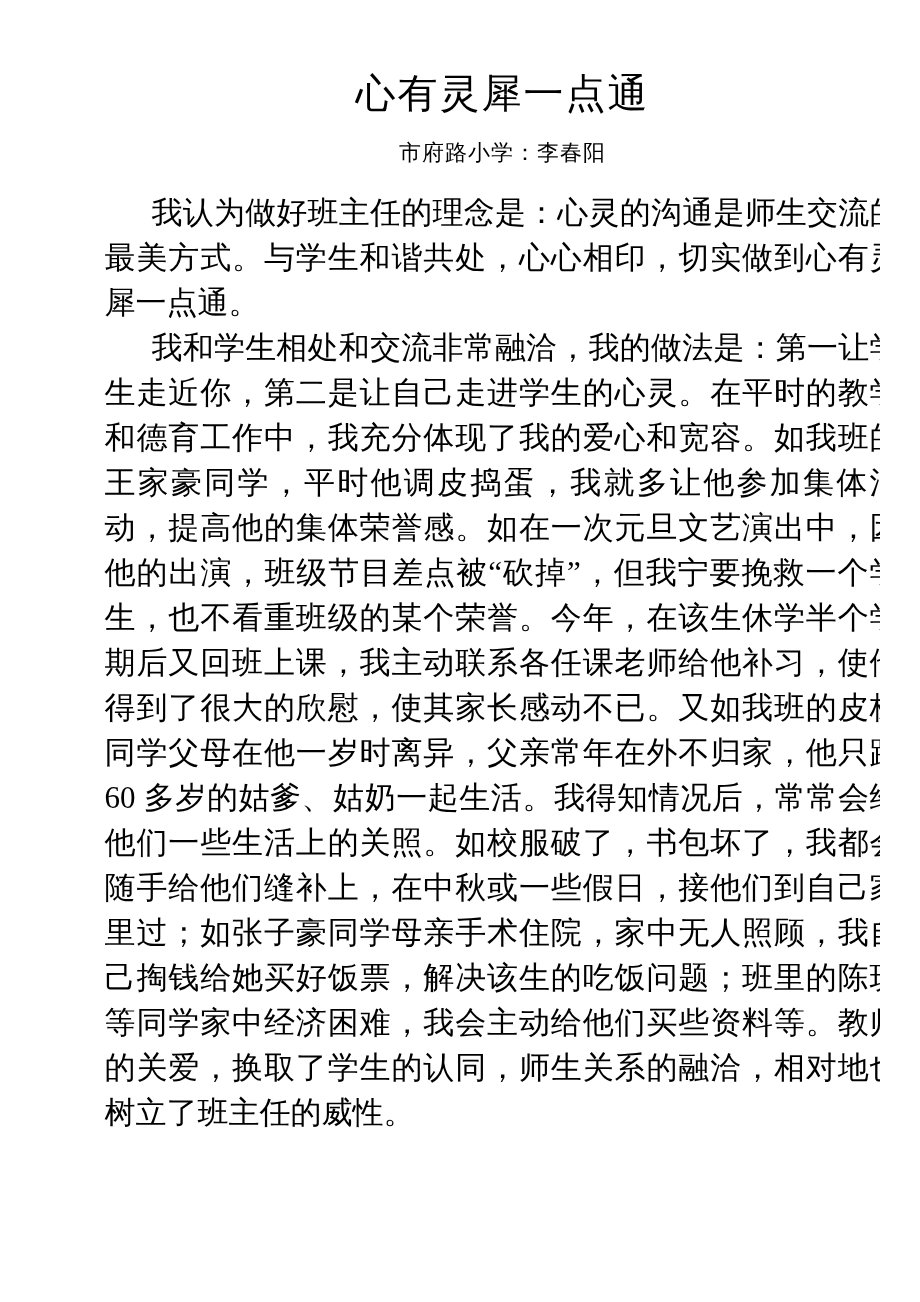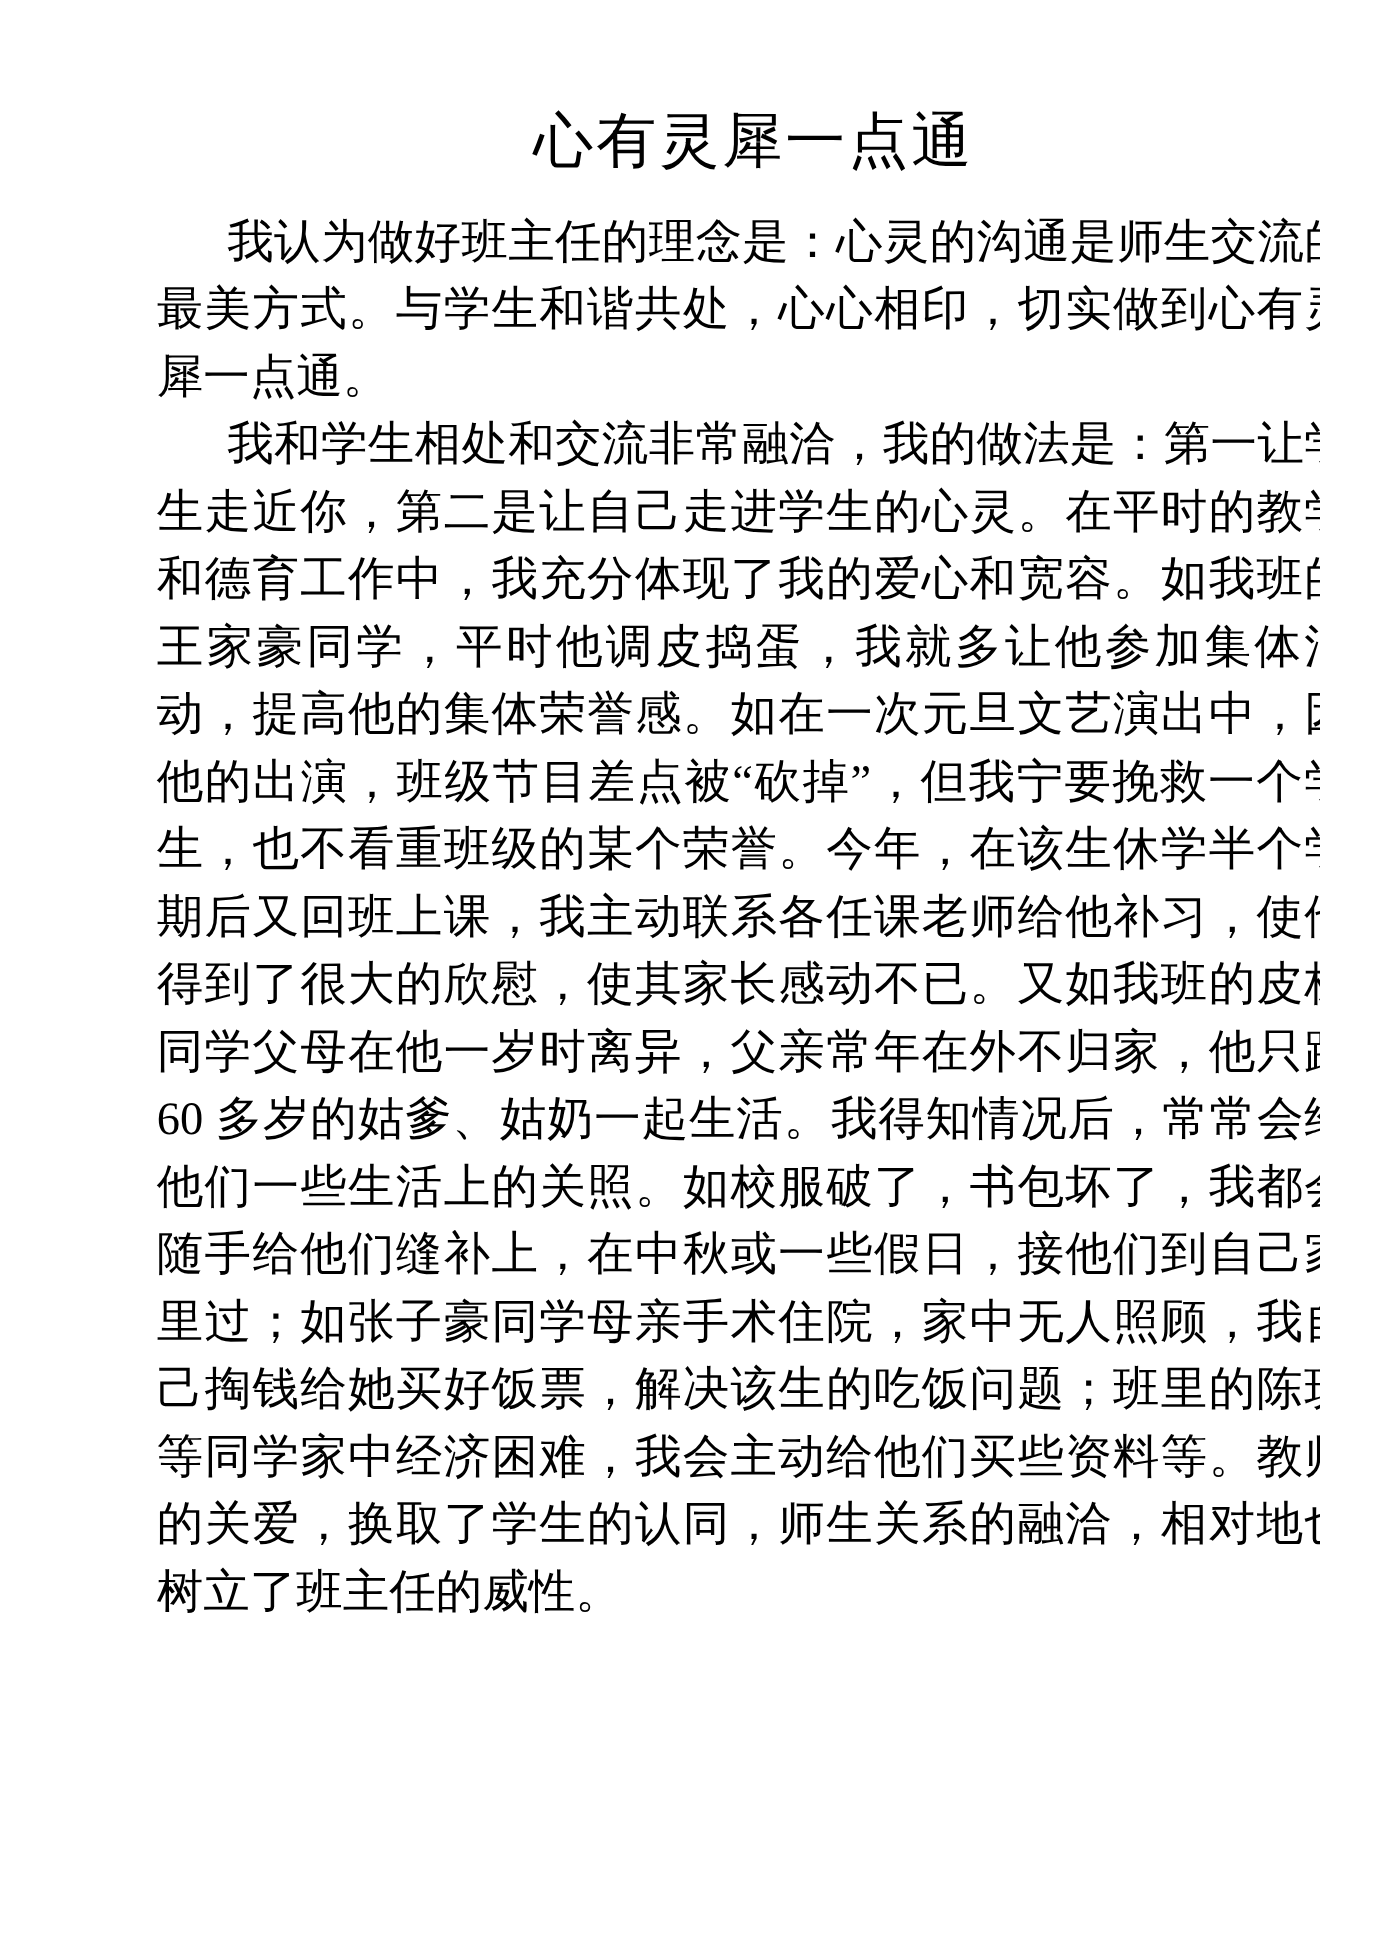--- a/index.html
+++ b/index.html
@@ -65,20 +65,21 @@
   }
 </style>
 </head>
 <body>
 
 <div class="page">
   <div class="content">
 
     <h1 class="doc-title">心有灵犀一点通</h1>
 
+    <div class="doc-byline">市府路小学：李春阳</div>
 
     <div class="body-block">
       <p class="para">我认为做好班主任的理念是：心灵的沟通是师生交流的最美方式。与学生和谐共处，心心相印，切实做到心有灵犀一点通。</p>
       <p class="para">我和学生相处和交流非常融洽，我的做法是：第一让学生走近你，第二是让自己走进学生的心灵。在平时的教学和德育工作中，我充分体现了我的爱心和宽容。如我班的王家豪同学，平时他调皮捣蛋，我就多让他参加集体活动，提高他的集体荣誉感。如在一次元旦文艺演出中，因他的出演，班级节目差点被“砍掉”，但我宁要挽救一个学生，也不看重班级的某个荣誉。今年，在该生休学半个学期后又回班上课，我主动联系各任课老师给他补习，使他得到了很大的欣慰，使其家长感动不已。又如我班的皮栋同学父母在他一岁时离异，父亲常年在外不归家，他只跟 60 多岁的姑爹、姑奶一起生活。我得知情况后，常常会给他们一些生活上的关照。如校服破了，书包坏了，我都会随手给他们缝补上，在中秋或一些假日，接他们到自己家里过；如张子豪同学母亲手术住院，家中无人照顾，我自己掏钱给她买好饭票，解决该生的吃饭问题；班里的陈玥等同学家中经济困难，我会主动给他们买些资料等。教师的关爱，换取了学生的认同，师生关系的融洽，相对地也树立了班主任的威性。</p>
     </div>
 
   </div>
 </div>
 
 </body></html>

